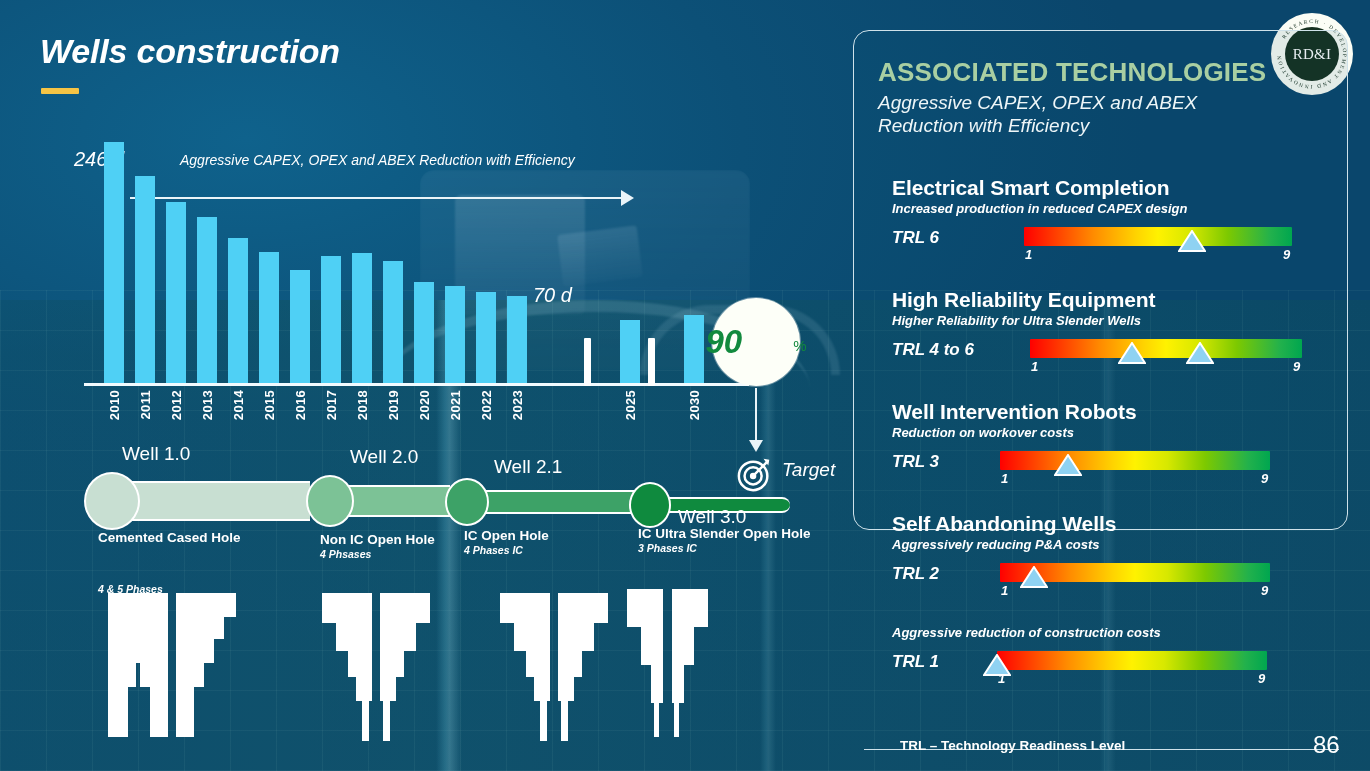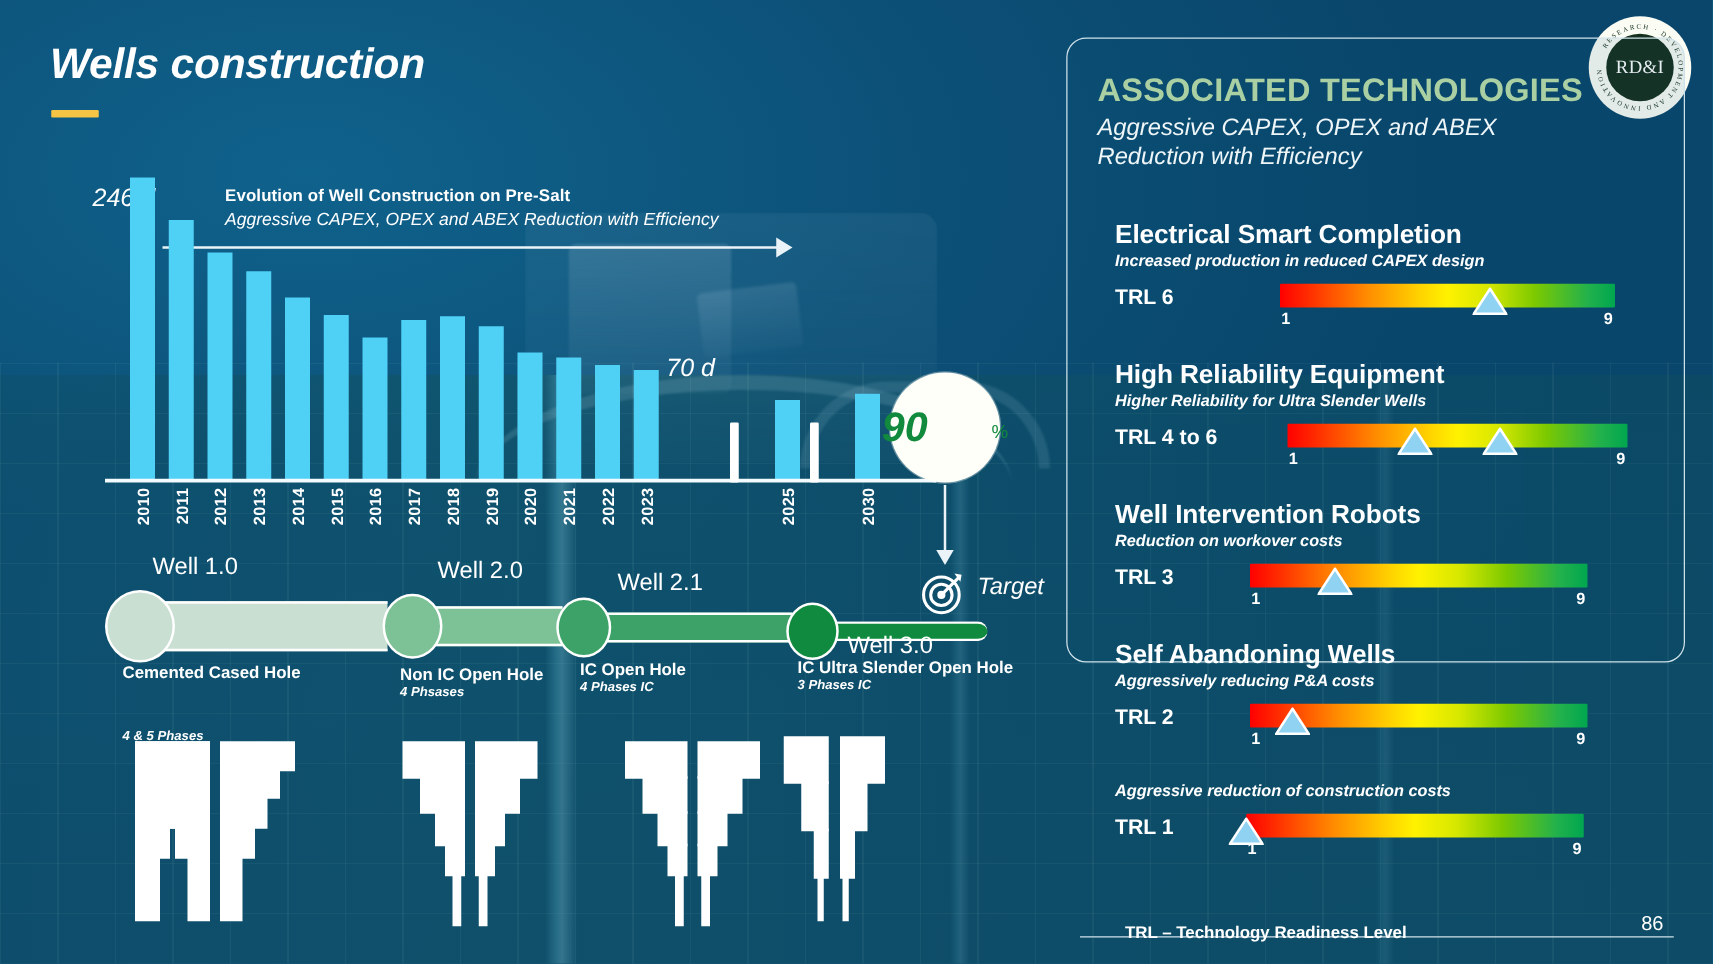--- a/index.html
+++ b/index.html
@@ -171,21 +171,21 @@
     position:absolute; left:24px; top:26px;
     font-size:26px; font-weight:bold; color:#a9cfa2; letter-spacing:.2px;
   }
   #panel-sub{
     position:absolute; left:24px; top:60px; width:370px;
     font-size:19px; font-style:italic; color:#eef6f8; line-height:1.22;
   }
   .tech{ position:absolute; left:38px; width:430px; }
   .tech .t-name{ font-size:21px; font-weight:bold; color:#ffffff; letter-spacing:-.1px; }
   .tech .t-desc{ font-size:13px; font-style:italic; font-weight:bold; color:#ffffff; margin-top:1px; }
-  .t-row{ position:relative; margin-top:8px; height:34px; }
+  .t-row{ position:relative; margin-top:8px; height:34px;font-style:italic; }
   .t-trl{
     position:absolute; left:0; top:4px;
     font-size:17px; font-weight:bold; color:#ffffff; white-space:nowrap;
   }
   .t-bar{
     position:absolute; height:19px; border-radius:1px;
     background:linear-gradient(90deg,#ff0000 0%,#ff2a00 8%,#ff8c00 26%,#ffd400 42%,#fff200 50%,#d7e800 62%,#7dc900 76%,#22b14c 92%,#00a64f 100%);
   }
   .t-1, .t-9{
     position:absolute; font-size:13px; font-weight:bold; color:#ffffff;
@@ -195,21 +195,21 @@
 
   #panel-divider{
     position:absolute; left:10px; top:718px; width:475px; height:1.4px; background:#cfe2ea;
   }
   #panel-foot{
     position:absolute; left:900px; top:738px;
     font-size:13.5px; font-weight:bold; color:#ffffff;
   }
   #page-num{
     position:absolute; left:1313px; top:731px;
-    font-size:16px; color:#ffffff;
+    font-size:24px; color:#ffffff;
   }
 
   
   #logo{
     position:absolute; left:1271px; top:13px; width:82px; height:82px;
     border-radius:50%; background:#fbfdf5;
     display:flex; align-items:center; justify-content:center;
   }
   #logo .inner{
     width:54px; height:54px; border-radius:50%; background:#16301f;
@@ -249,21 +249,20 @@
   </svg>
   <div class="inner">RD&amp;I</div>
 </div>
 
 <div id="chart">
 
   <div class="lbl-246">246 d</div>
   <div class="lbl-70">70 d</div>
 
   <div class="chart-head">
-    <div class="h1">Evolution of Well Construction on Pre-Salt</div>
     <div class="h2">Aggressive CAPEX, OPEX and ABEX Reduction with Efficiency</div>
   </div>
 
   <div class="arrow-line"></div>
   <div class="arrow-head"></div>
 
   <div class="bars" id="bars">
       <div class="bar" style="left: 18px; height: 242px; background: rgb(79, 208, 245);"></div>
       <div class="bar" style="left: 49px; height: 208px; background: rgb(79, 208, 245);"></div>
       <div class="bar" style="left: 80px; height: 182px; background: rgb(79, 208, 245);"></div>

